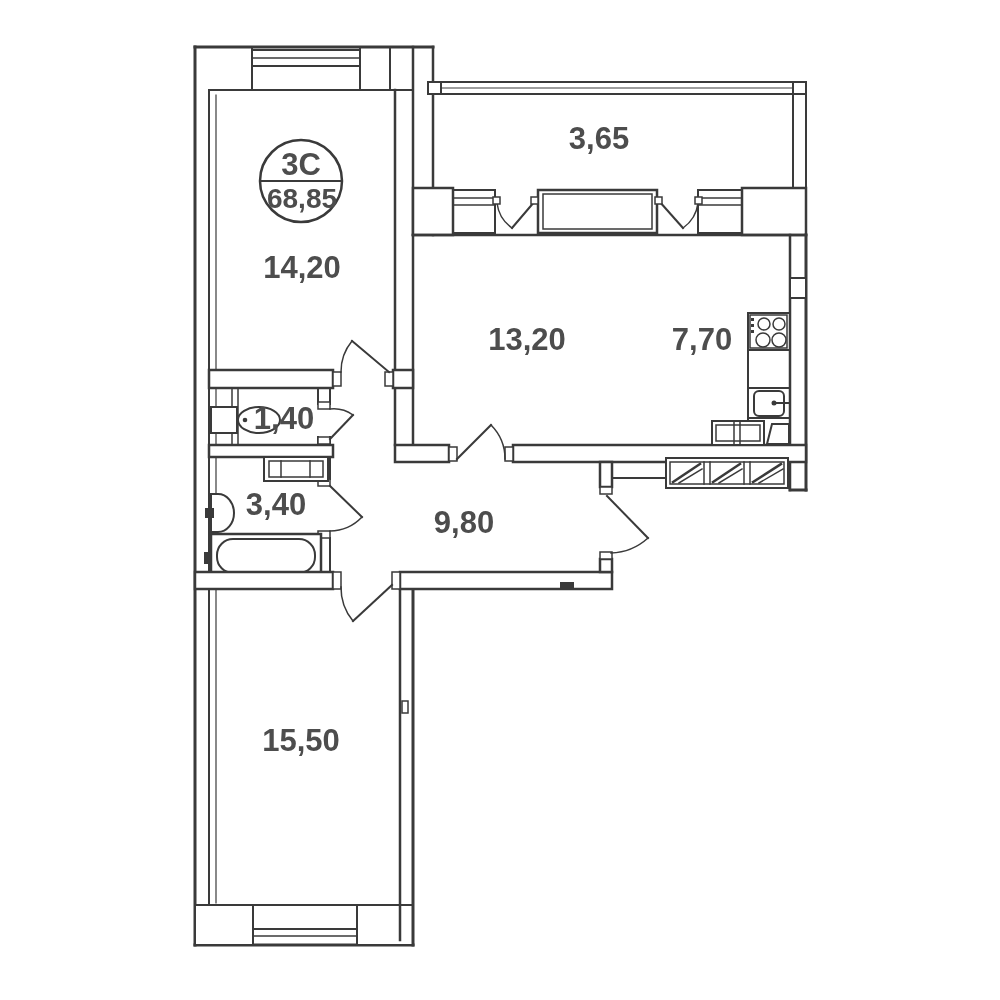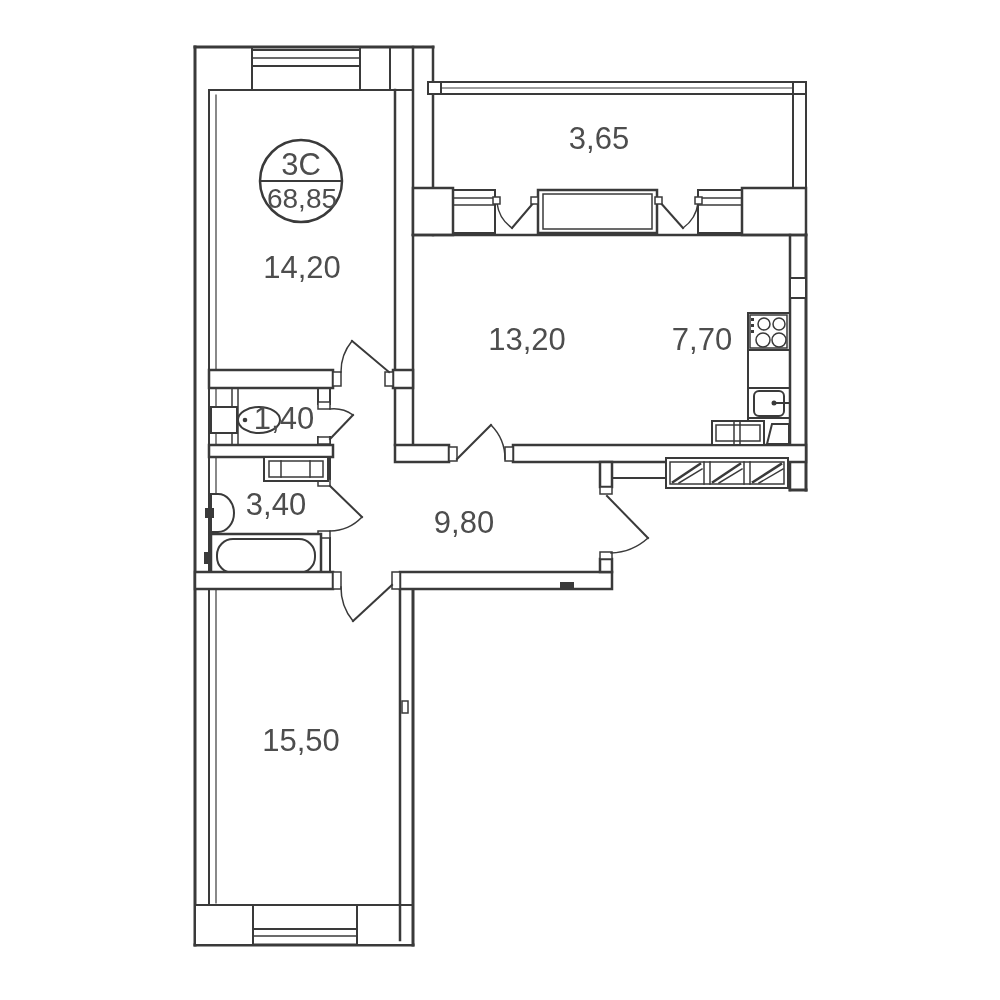--- a/index.html
+++ b/index.html
@@ -1,17 +1,17 @@
 <!DOCTYPE html>
 <html style="--wall: #3a3a3a; --label: #4d4d4d; --bg: #ffffff;"><head>
 <meta charset="utf-8">
 <style>
   :root{ --wall:#3a3a3a; --label:#4d4d4d; --bg:#ffffff; }
   html,body{margin:0;padding:0;background:var(--bg);}
-  #stage{position:relative;width:811px;height:1000px;background:var(--bg);overflow:hidden;}
+  #stage{position:relative;width:811px;height:1000px;background:var(--bg);overflow:hidden;font-weight:bold;}
   svg{position:absolute;left:0;top:0;}
   .w  {stroke:var(--wall);fill:none;stroke-linecap:square;}
   .wf {stroke:var(--wall);fill:#fff;}
   .dk {fill:var(--wall);stroke:none;}
   .s3 {stroke-width:3;}
   .s25{stroke-width:2.5;}
   .s2 {stroke-width:2;}
   .s15{stroke-width:1.5;}
   .s1 {stroke-width:1.2;}
   .lbl{font-family:"Liberation Sans","DejaVu Sans",sans-serif;font-size:31px;fill:var(--label);text-anchor:middle;}

